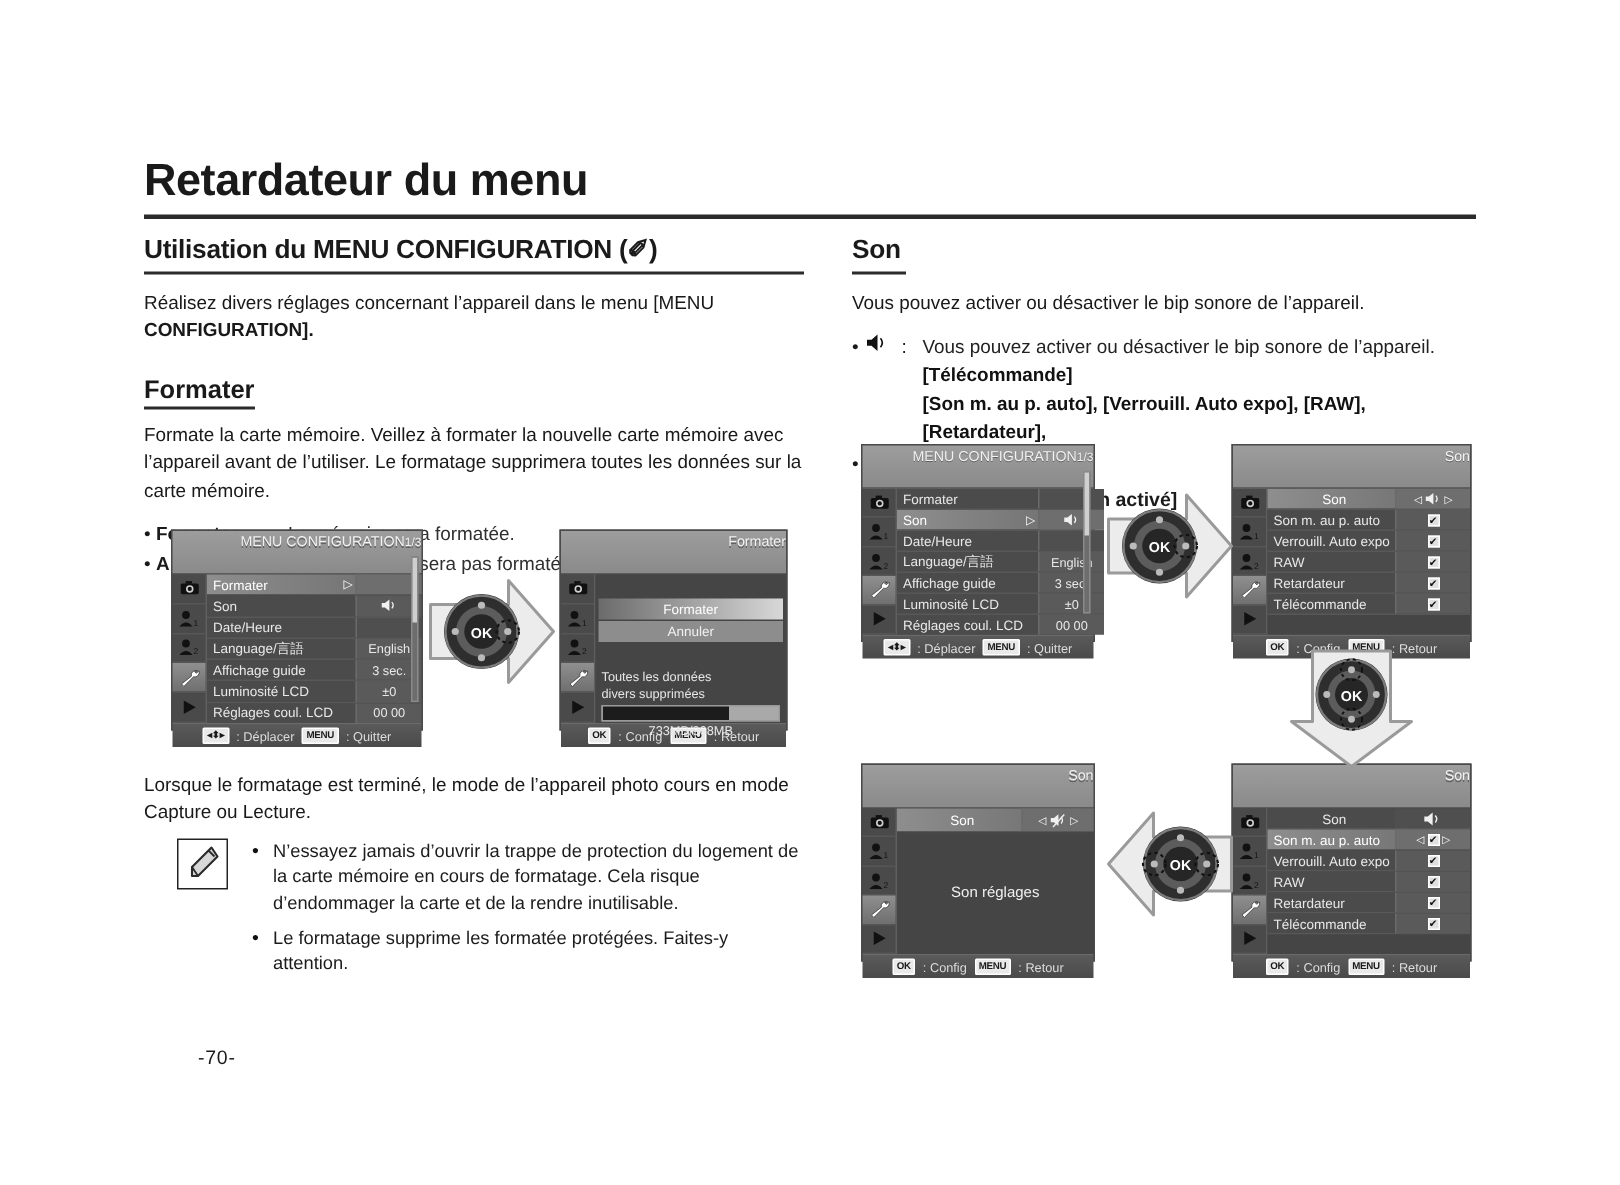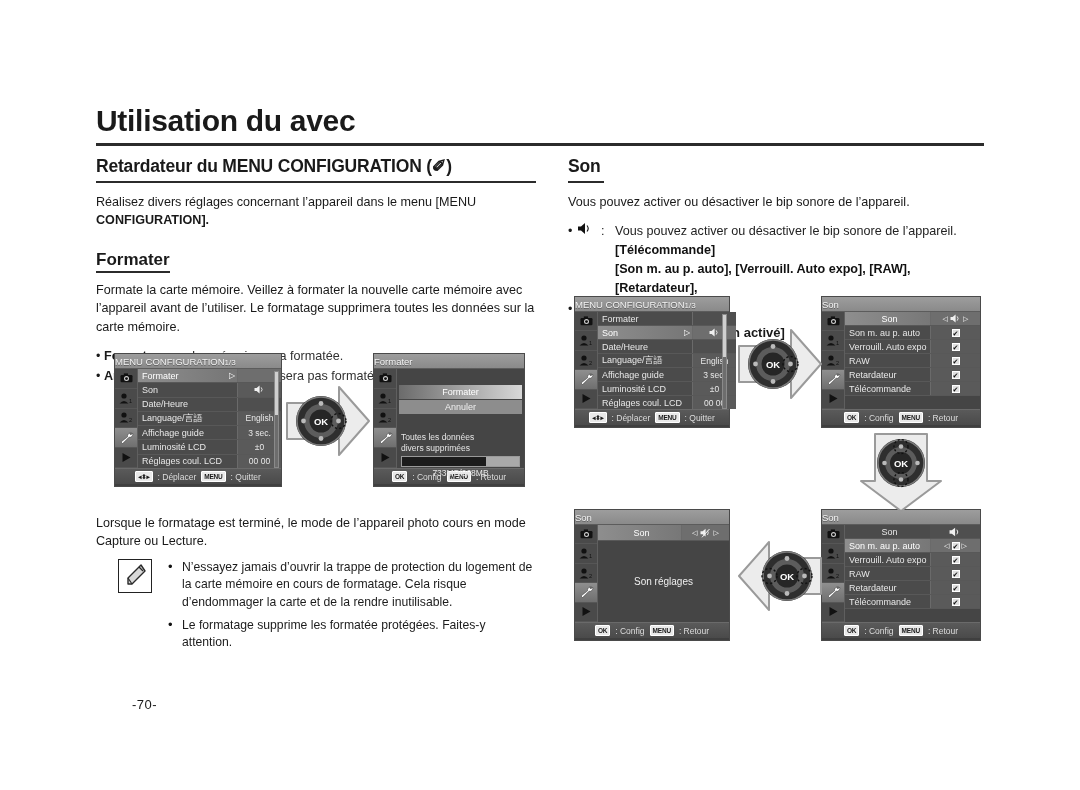--- a/index.html
+++ b/index.html
@@ -79,21 +79,21 @@
     position:absolute; left:96px; top:697px;
     font-size:13px; color:#1a1a1a; letter-spacing:0.5px;margin-left:36px;
   }
 
   
   .lcd {
     position:absolute; border:1.5px solid #4a4a4a; background:#3f3f3f;
     font-size:9px; color:#e8e8e8; user-select:none;
   }
   .lcd-title {
-    height:15px; line-height:15px; text-align:left;
+    height:29px; line-height:15px; text-align:right;
     background:linear-gradient(#9d9d9d,#8a8a8a); color:#f2f2f2;
     font-size:9.5px; border-bottom:1px solid #5c5c5c;
     text-shadow:0 1px 0 rgba(0,0,0,.35);
   }
   .lcd-title .frac { font-size:8px; vertical-align:baseline; }
   .lcd-body { display:flex; height:calc(100% - 33px); }
   .lcd-side {
     width:23px; flex:0 0 23px; background:#4a4a4a;
     border-right:1px solid #5f5f5f; display:flex; flex-direction:column;
   }
@@ -164,25 +164,25 @@
     border:1px solid #fff;
   }
 
   
   .arrowfig { position:absolute; }
   .arrowfig svg { display:block; }
 </style>
 </head>
 <body>
 
-<div class="page-title">Utilisation du avec</div>
+<div class="page-title">Retardateur du menu</div>
 <div class="title-rule"></div>
 
 <div class="col-left">
-  <h2 class="section">Retardateur du MENU CONFIGURATION (✐)</h2>
+  <h2 class="section">Utilisation du MENU CONFIGURATION (✐)</h2>
   <div class="h2-rule"></div>
   <p class="body tight">
     <span>Réalisez divers réglages concernant l’appareil dans le menu [MENU</span><br>
     <b>CONFIGURATION].</b>
   </p>
 
   <h3 class="sub">Formater</h3>
   <p class="body">Formate la carte mémoire. Veillez à formater la nouvelle carte mémoire avec l’appareil avant de l’utiliser. Le formatage supprimera toutes les données sur la carte mémoire.</p>
 
   <div class="bullets">

